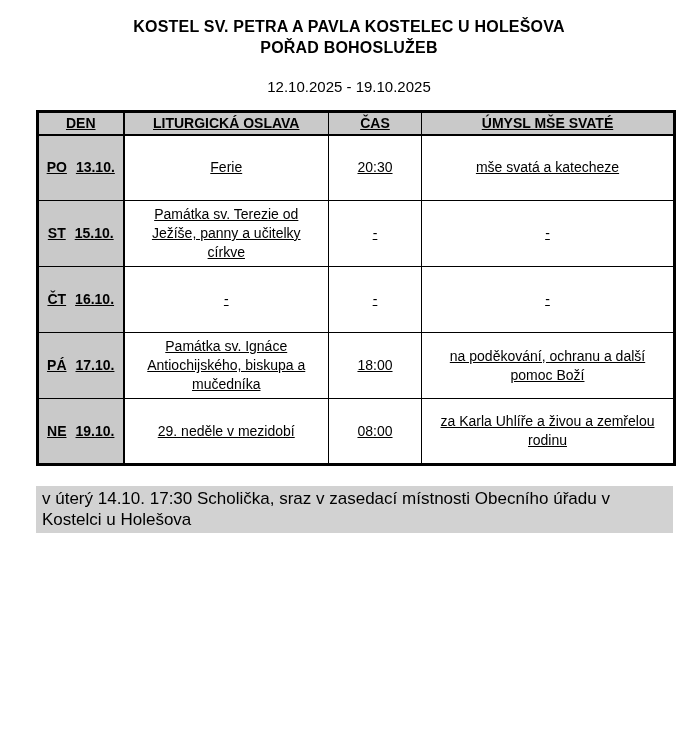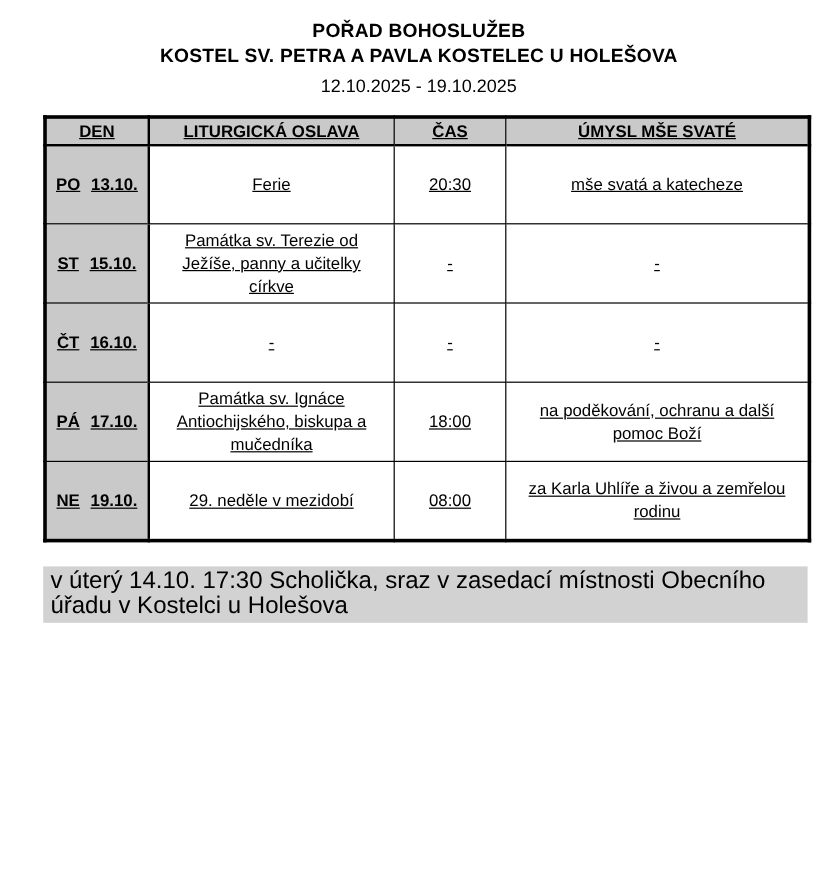--- a/index.html
+++ b/index.html
@@ -7,21 +7,21 @@
   body {
     width:698px; height:741px;
     font-family:"Liberation Sans", sans-serif;
     color:#000;
     overflow:hidden;
   }
   .page { width:698px; height:741px; position:relative; }
 
   .title-block { text-align:center; padding-top:16px; }
   .title-line { font-size:16px; font-weight:bold; line-height:21px; letter-spacing:0.2px; }
-  .date-range { font-size:15px; line-height:21px; margin-top:4px; }
+  .date-range { font-size:15px; line-height:21px; margin-top:18px; }
 
   table.schedule {
     margin:13px 0 0 36px;
     width:637px;
     border-collapse:collapse;
     table-layout:fixed;
     border:3px solid var(--border, #000);
     text-decoration:underline;
   }
   col.c-den { width:86px; }
@@ -53,33 +53,33 @@
     border-right:2px solid #000;
     padding:4px 4px;
     white-space:nowrap;
   }
   td.day-cell .day-abbrev { margin-right:9px; }
 
   .footer-note {
     margin:20px 0 0 36px;
     width:637px;
     background:var(--note-fill, #d2d2d2);
-    font-size:20px;
+    font-size:17px;
     line-height:21px;
     padding:2px 7px 3px 6px;
   }
 </style>
 </head>
 <body>
 
 <div class="page">
 
   <div class="title-block">
+    <div class="title-line">KOSTEL SV. PETRA A PAVLA KOSTELEC U HOLEŠOVA</div>
     <div class="title-line">POŘAD BOHOSLUŽEB</div>
-    <div class="title-line">KOSTEL SV. PETRA A PAVLA KOSTELEC U HOLEŠOVA</div>
     <div class="date-range">12.10.2025 - 19.10.2025</div>
   </div>
 
   <table class="schedule">
     <colgroup>
       <col class="c-den">
         <col class="c-feast">
         <col class="c-time">
         <col class="c-intent">
     </colgroup>

